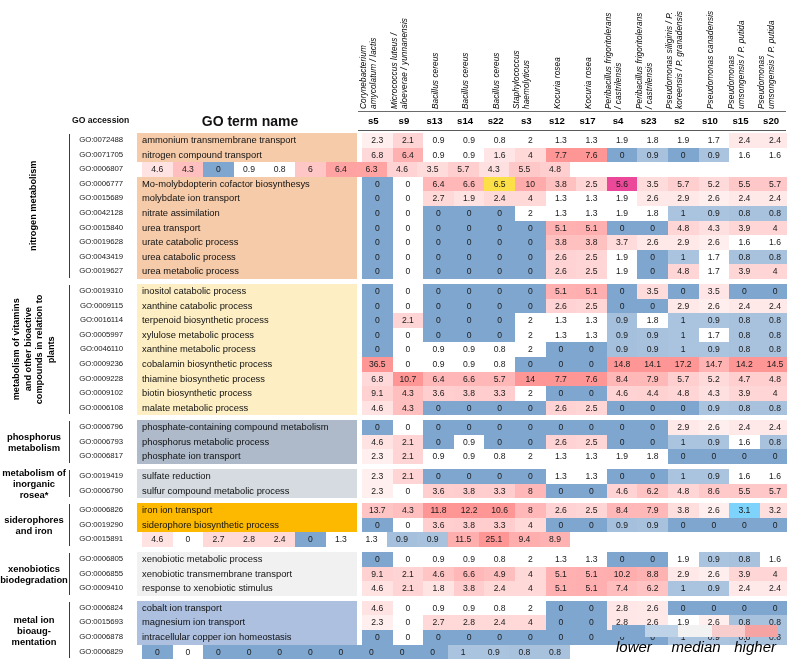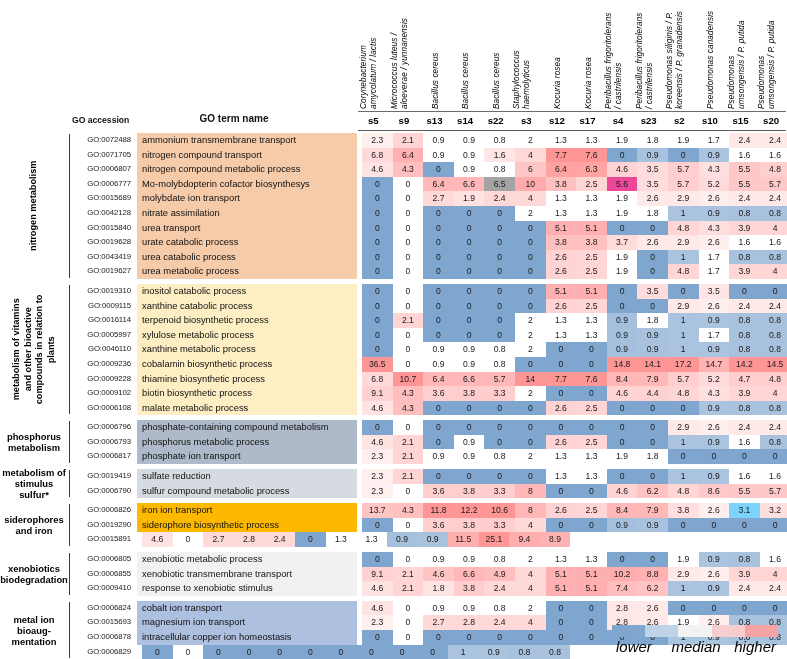--- a/index.html
+++ b/index.html
@@ -51,21 +51,21 @@
   .hdr-topline {
     position: absolute; left: 358px; top: 111px; width: 428px; height: 1px;
     background: #6b6b6b;
   }
 
   .colhead {
     position: absolute; font-weight: bold; font-size: 9.6px;
     color: #111;
   }
   #gohead-acc { left: 72px; top: 115px; width: 64px; text-align: left; font-size: 8.6px; }
-  #gohead-term { left: 134px; top: 113px; width: 200px; text-align: center; font-size: 10px; }
+  #gohead-term { left: 150px; top: 113px; width: 200px; text-align: center; font-size: 14px; }
 
   
   #grid { position: absolute; left: 0; top: 133px; width: 787px; }
   .section { position: relative; width: 787px; }
   .section + .section { margin-top: 5px; }
 
   .sec-label {
     position: absolute; left: 0; top: 0; width: 68px; height: 100%;
     display: flex; align-items: center; justify-content: center;
     font-weight: bold; font-size: 9.4px; line-height: 11px;
@@ -79,21 +79,21 @@
     position: absolute; left: 69px; top: 1px; width: 1.2px; height: calc(100% - 2px);
     background: #3c3c3c;
   }
 
   .rows { margin-left: 71px; }
   .row { display: flex; height: 14.6px; align-items: stretch; }
 
   .acc {
     width: 66px; flex: 0 0 66px;
     font-size: 7.8px; line-height: 14.6px;
-    text-align: right; padding-right: 6px; color: #1a1a1a;
+    text-align: right; padding-right: 14px; color: #1a1a1a;
     letter-spacing: -0.1px;
   }
   .term {
     width: 220px; flex: 0 0 220px;
     font-size: 9.4px; line-height: 14.6px;
     padding-left: 5px; color: #111; white-space: nowrap; overflow: hidden;
   }
   .gap { width: 5px; flex: 0 0 5px; }
   .cell {
     width: 30.6px; flex: 0 0 30.6px;
@@ -227,21 +227,20 @@
             <div class="cell" style="background: rgb(255, 150, 150);">7.6</div>
             <div class="cell" style="background: rgb(127, 166, 207);">0</div>
             <div class="cell" style="background: rgb(168, 194, 222);">0.9</div>
             <div class="cell" style="background: rgb(127, 166, 207);">0</div>
             <div class="cell" style="background: rgb(170, 196, 223);">0.9</div>
             <div class="cell" style="background: rgb(255, 255, 255);">1.6</div>
             <div class="cell" style="background: rgb(255, 255, 255);">1.6</div>
           </div>
           <div class="row">
             <div class="acc">GO:0006807</div>
-            <div class="term" style="background: rgb(246, 203, 170);">nitrogen compound metabolic process</div>
             <div class="gap"></div>
             <div class="cell" style="background: rgb(255, 226, 226);">4.6</div>
             <div class="cell" style="background: rgb(255, 191, 191);">4.3</div>
             <div class="cell" style="background: rgb(127, 166, 207);">0</div>
             <div class="cell" style="background: rgb(255, 255, 255);">0.9</div>
             <div class="cell" style="background: rgb(255, 255, 255);">0.8</div>
             <div class="cell" style="background: rgb(255, 198, 198);">6</div>
             <div class="cell" style="background: rgb(255, 162, 162);">6.4</div>
             <div class="cell" style="background: rgb(255, 163, 163);">6.3</div>
             <div class="cell" style="background: rgb(255, 211, 211);">4.6</div>
@@ -252,21 +251,21 @@
             <div class="cell" style="background: rgb(255, 206, 206);">4.8</div>
           </div>
           <div class="row">
             <div class="acc">GO:0006777</div>
             <div class="term" style="background: rgb(246, 203, 170);">Mo-molybdopterin cofactor biosynthesys</div>
             <div class="gap"></div>
             <div class="cell" style="background: rgb(127, 166, 207);">0</div>
             <div class="cell" style="background: rgb(255, 255, 255);">0</div>
             <div class="cell" style="background: rgb(255, 183, 183);">6.4</div>
             <div class="cell" style="background: rgb(255, 183, 183);">6.6</div>
-            <div class="cell" style="background: #a3a3a3;">6.5</div>
+            <div class="cell" style="background: #fde047;">6.5</div>
             <div class="cell" style="background: rgb(255, 171, 171);">10</div>
             <div class="cell" style="background: rgb(255, 192, 192);">3.8</div>
             <div class="cell" style="background: rgb(255, 213, 213);">2.5</div>
             <div class="cell" style="background: #ec4899;">5.6</div>
             <div class="cell" style="background: rgb(255, 220, 220);">3.5</div>
             <div class="cell" style="background: rgb(255, 206, 206);">5.7</div>
             <div class="cell" style="background: rgb(255, 218, 218);">5.2</div>
             <div class="cell" style="background: rgb(255, 200, 200);">5.5</div>
             <div class="cell" style="background: rgb(255, 199, 199);">5.7</div>
           </div>
@@ -625,21 +624,21 @@
             <div class="cell" style="background: rgb(255, 255, 255);">1.8</div>
             <div class="cell" style="background: rgb(127, 166, 207);">0</div>
             <div class="cell" style="background: rgb(127, 166, 207);">0</div>
             <div class="cell" style="background: rgb(127, 166, 207);">0</div>
             <div class="cell" style="background: rgb(127, 166, 207);">0</div>
           </div>
         </div>
       </div>
       <div class="section">
         <div class="sec-label">metabolism of
-stimulus sulfur*</div>
+inorganic rosea*</div>
         <div class="sec-rule"></div>
         <div class="rows">
           <div class="row">
             <div class="acc">GO:0019419</div>
             <div class="term" style="background: rgb(213, 219, 225);">sulfate reduction</div>
             <div class="gap"></div>
             <div class="cell" style="background: rgb(255, 239, 239);">2.3</div>
             <div class="cell" style="background: rgb(255, 212, 212);">2.1</div>
             <div class="cell" style="background: rgb(127, 166, 207);">0</div>
             <div class="cell" style="background: rgb(127, 166, 207);">0</div>

